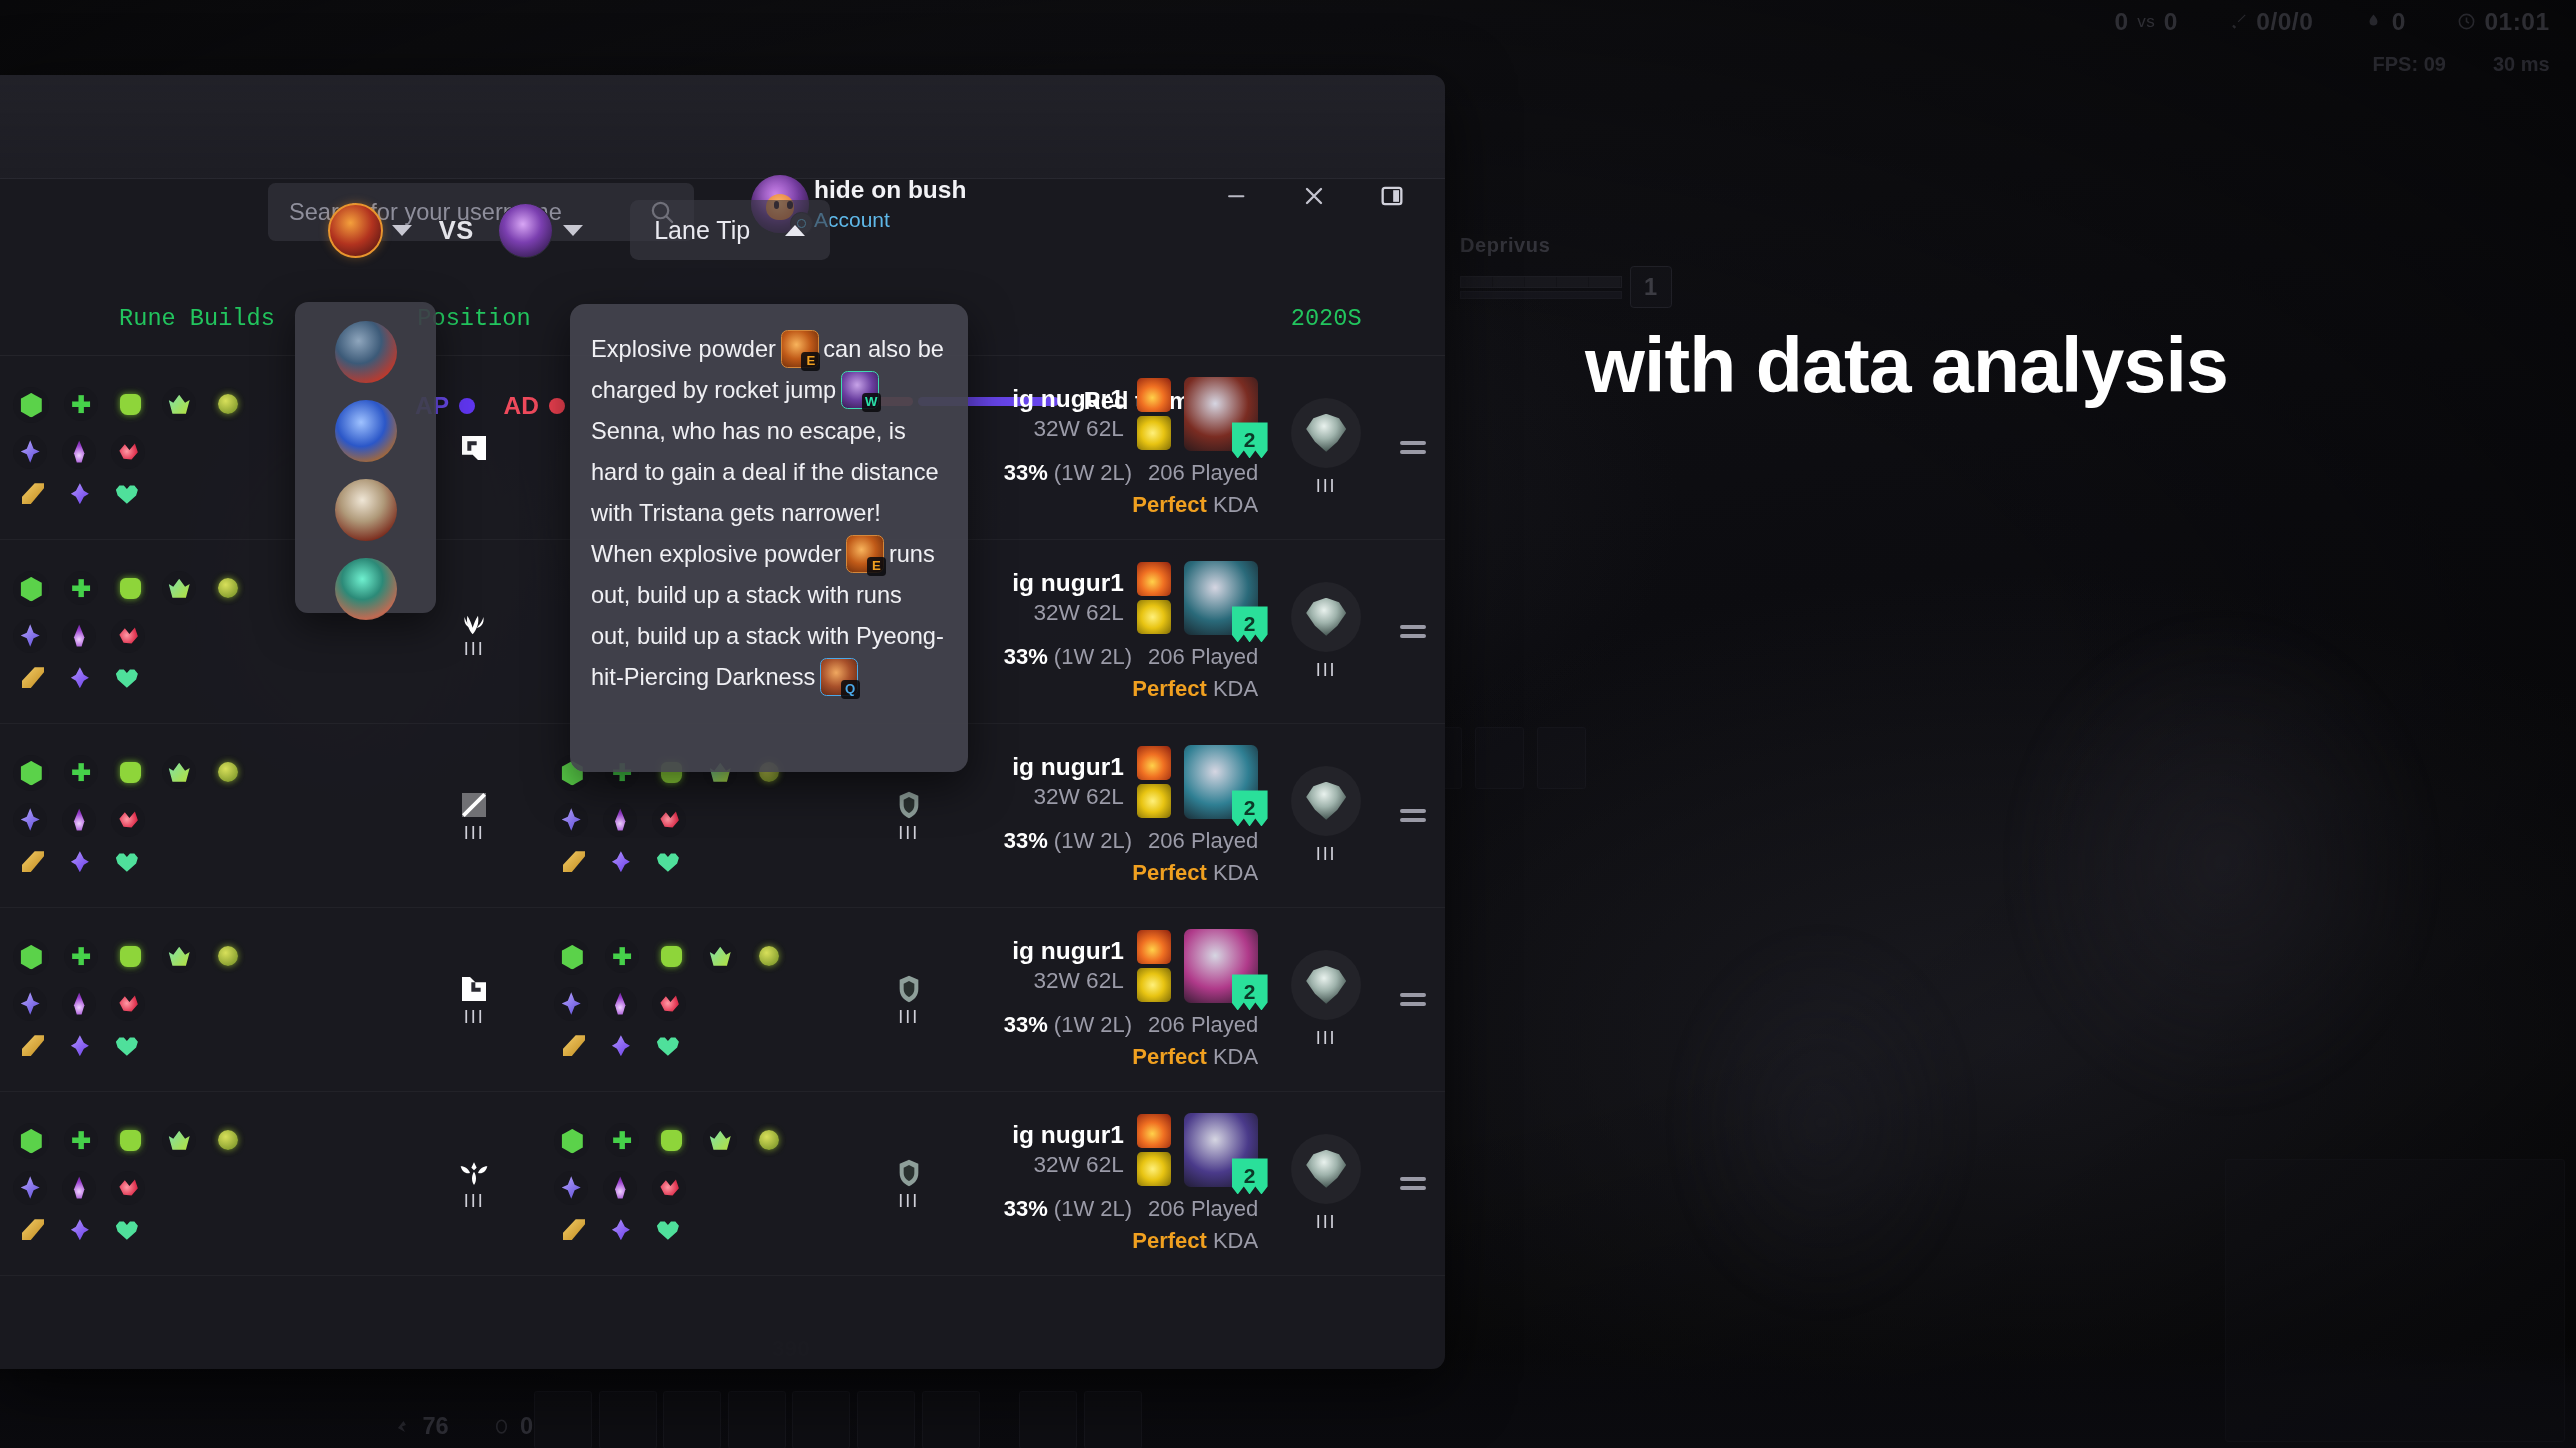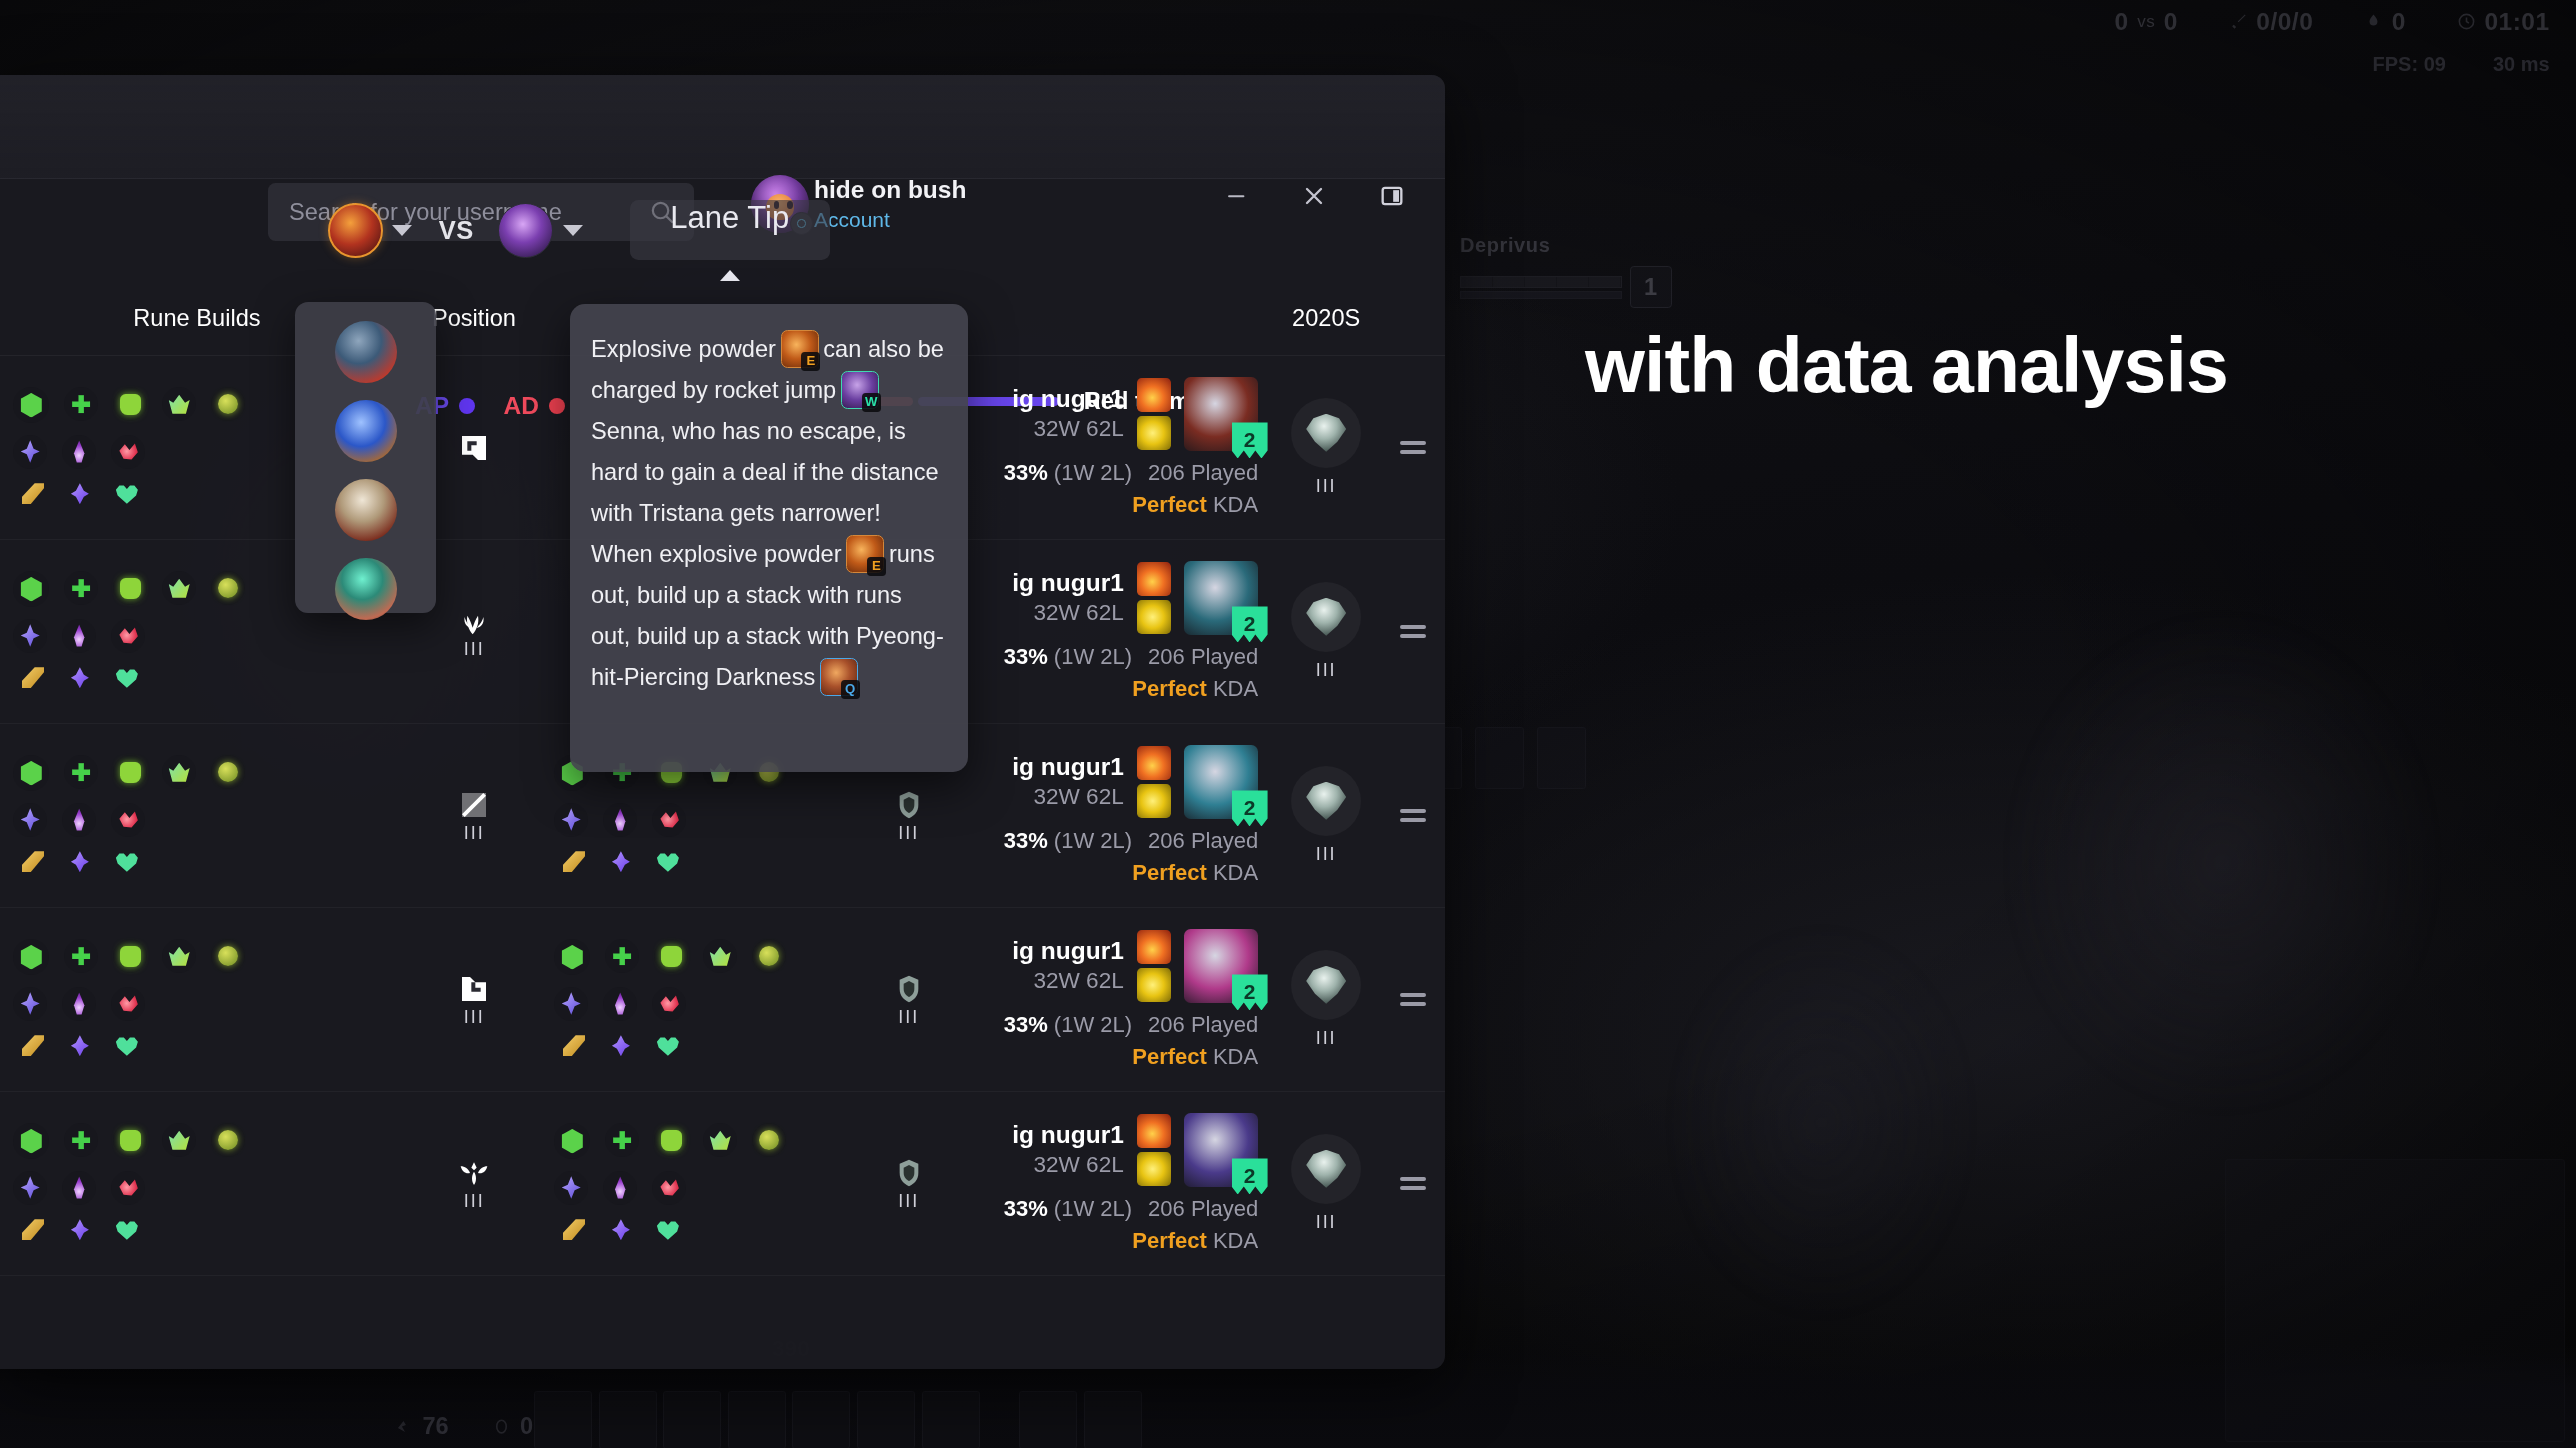--- a/index.html
+++ b/index.html
@@ -182,21 +182,21 @@
   }
   .caret-d { width: 0; height: 0; border-left: 10.4px solid transparent; border-right: 10.4px solid transparent;
              border-top: 11.3px solid #c7c7d1; cursor: pointer; }
   .caret-u { width: 0; height: 0; border-left: 10.4px solid transparent; border-right: 10.4px solid transparent;
              border-bottom: 11.3px solid #e8e8ef; cursor: pointer; }
   .vs-label { color: #e4e4ea; font-size: 25.5px; font-weight: 700; margin: 0 24.5px 0 26.4px; letter-spacing:0.5px; }
   .lane-tip-btn {
     margin-left: 47px; height: 60px; min-width: 200px; padding: 0 24.5px;
     background: rgba(58,58,68,.62); border-radius: 8.5px;
     display: flex; align-items: center; justify-content: space-between; gap: 34px;
-    color: #e9e9f0; font-size: 31px; cursor: pointer; flex-direction: column;
+    color: #e9e9f0; font-size: 25px; cursor: pointer;
   }
   .type-badges {
     position: absolute; left: 415px; top: 317px; display: flex; align-items: center; gap: 28px; z-index: 3;
   }
   .tb { display: flex; align-items: center; gap: 10.4px; font-size: 24.5px; font-weight: 700; }
   .tb.ap { color: #6d4df6; }
   .tb.ad { color: #ef4a5c; }
   .tb .dot { width: 16px; height: 16px; border-radius: 50%; display: block; }
   .tb.ap .dot { background: #6036f0; }
   .tb.ad .dot { background: #ef4050; }
@@ -206,21 +206,21 @@
   }
   .meter { display: flex; gap: 5.7px; }
   .meter .red  { width: 38px; height: 9.4px; border-radius: 5.7px; background: #f0465a; }
   .meter .blue { width: 141px; height: 9.4px; border-radius: 5.7px; background: #6745ea; }
   .team-name { color: #ffffff; font-size: 23.6px; font-weight: 700; }
 
   
   .tbl-head {
     display: flex; align-items: center; height: 75px;
     border-bottom: 0.9px solid rgba(255,255,255,.05);
-    color: #ffffff; font-size: 23.6px;
+    color: #22c55e; font-size: 23.6px; font-family: Liberation Mono, monospace;
   }
   .col-runes    { width: 406px; text-align: center; }
   .col-pos1     { width: 165px; text-align: center; }
   .col-runes2   { width: 283px; }
   .col-pos2     { width: 165px; }
   .col-player   { width: 291px; text-align: right; padding-right: 11.3px; }
   .col-season   { width: 113px; text-align: center; }
   .col-drag     { width: 66px; }
 
   

